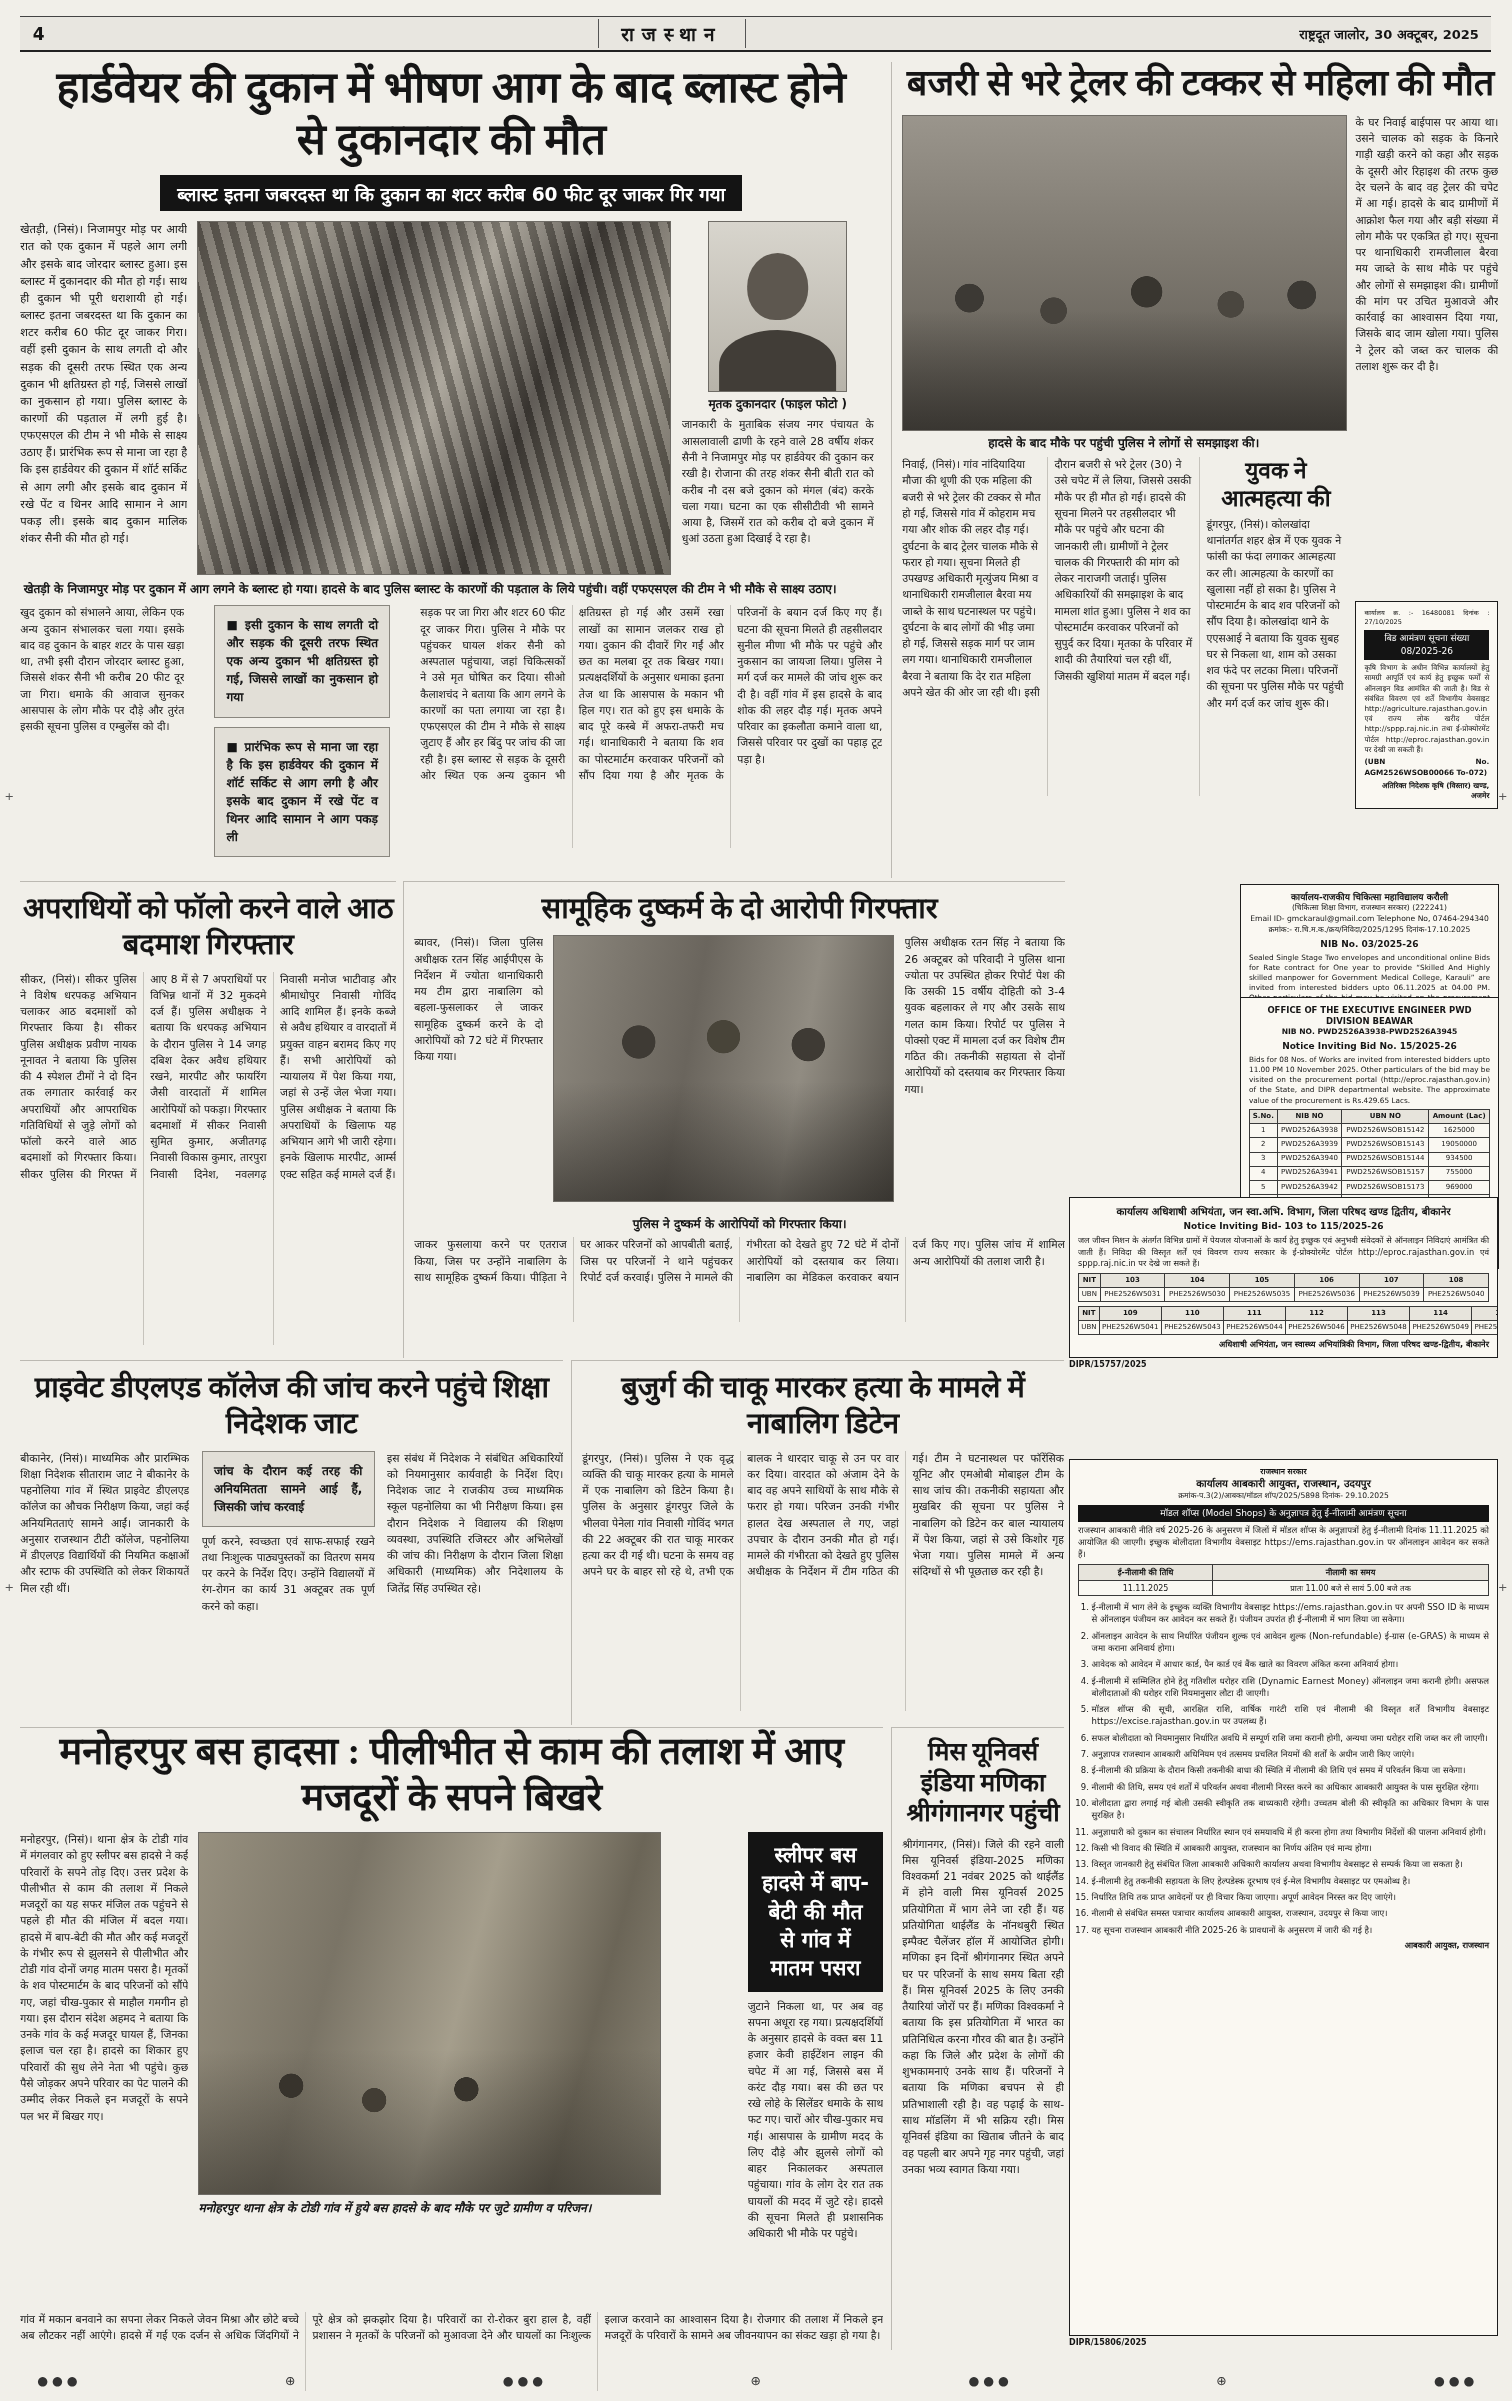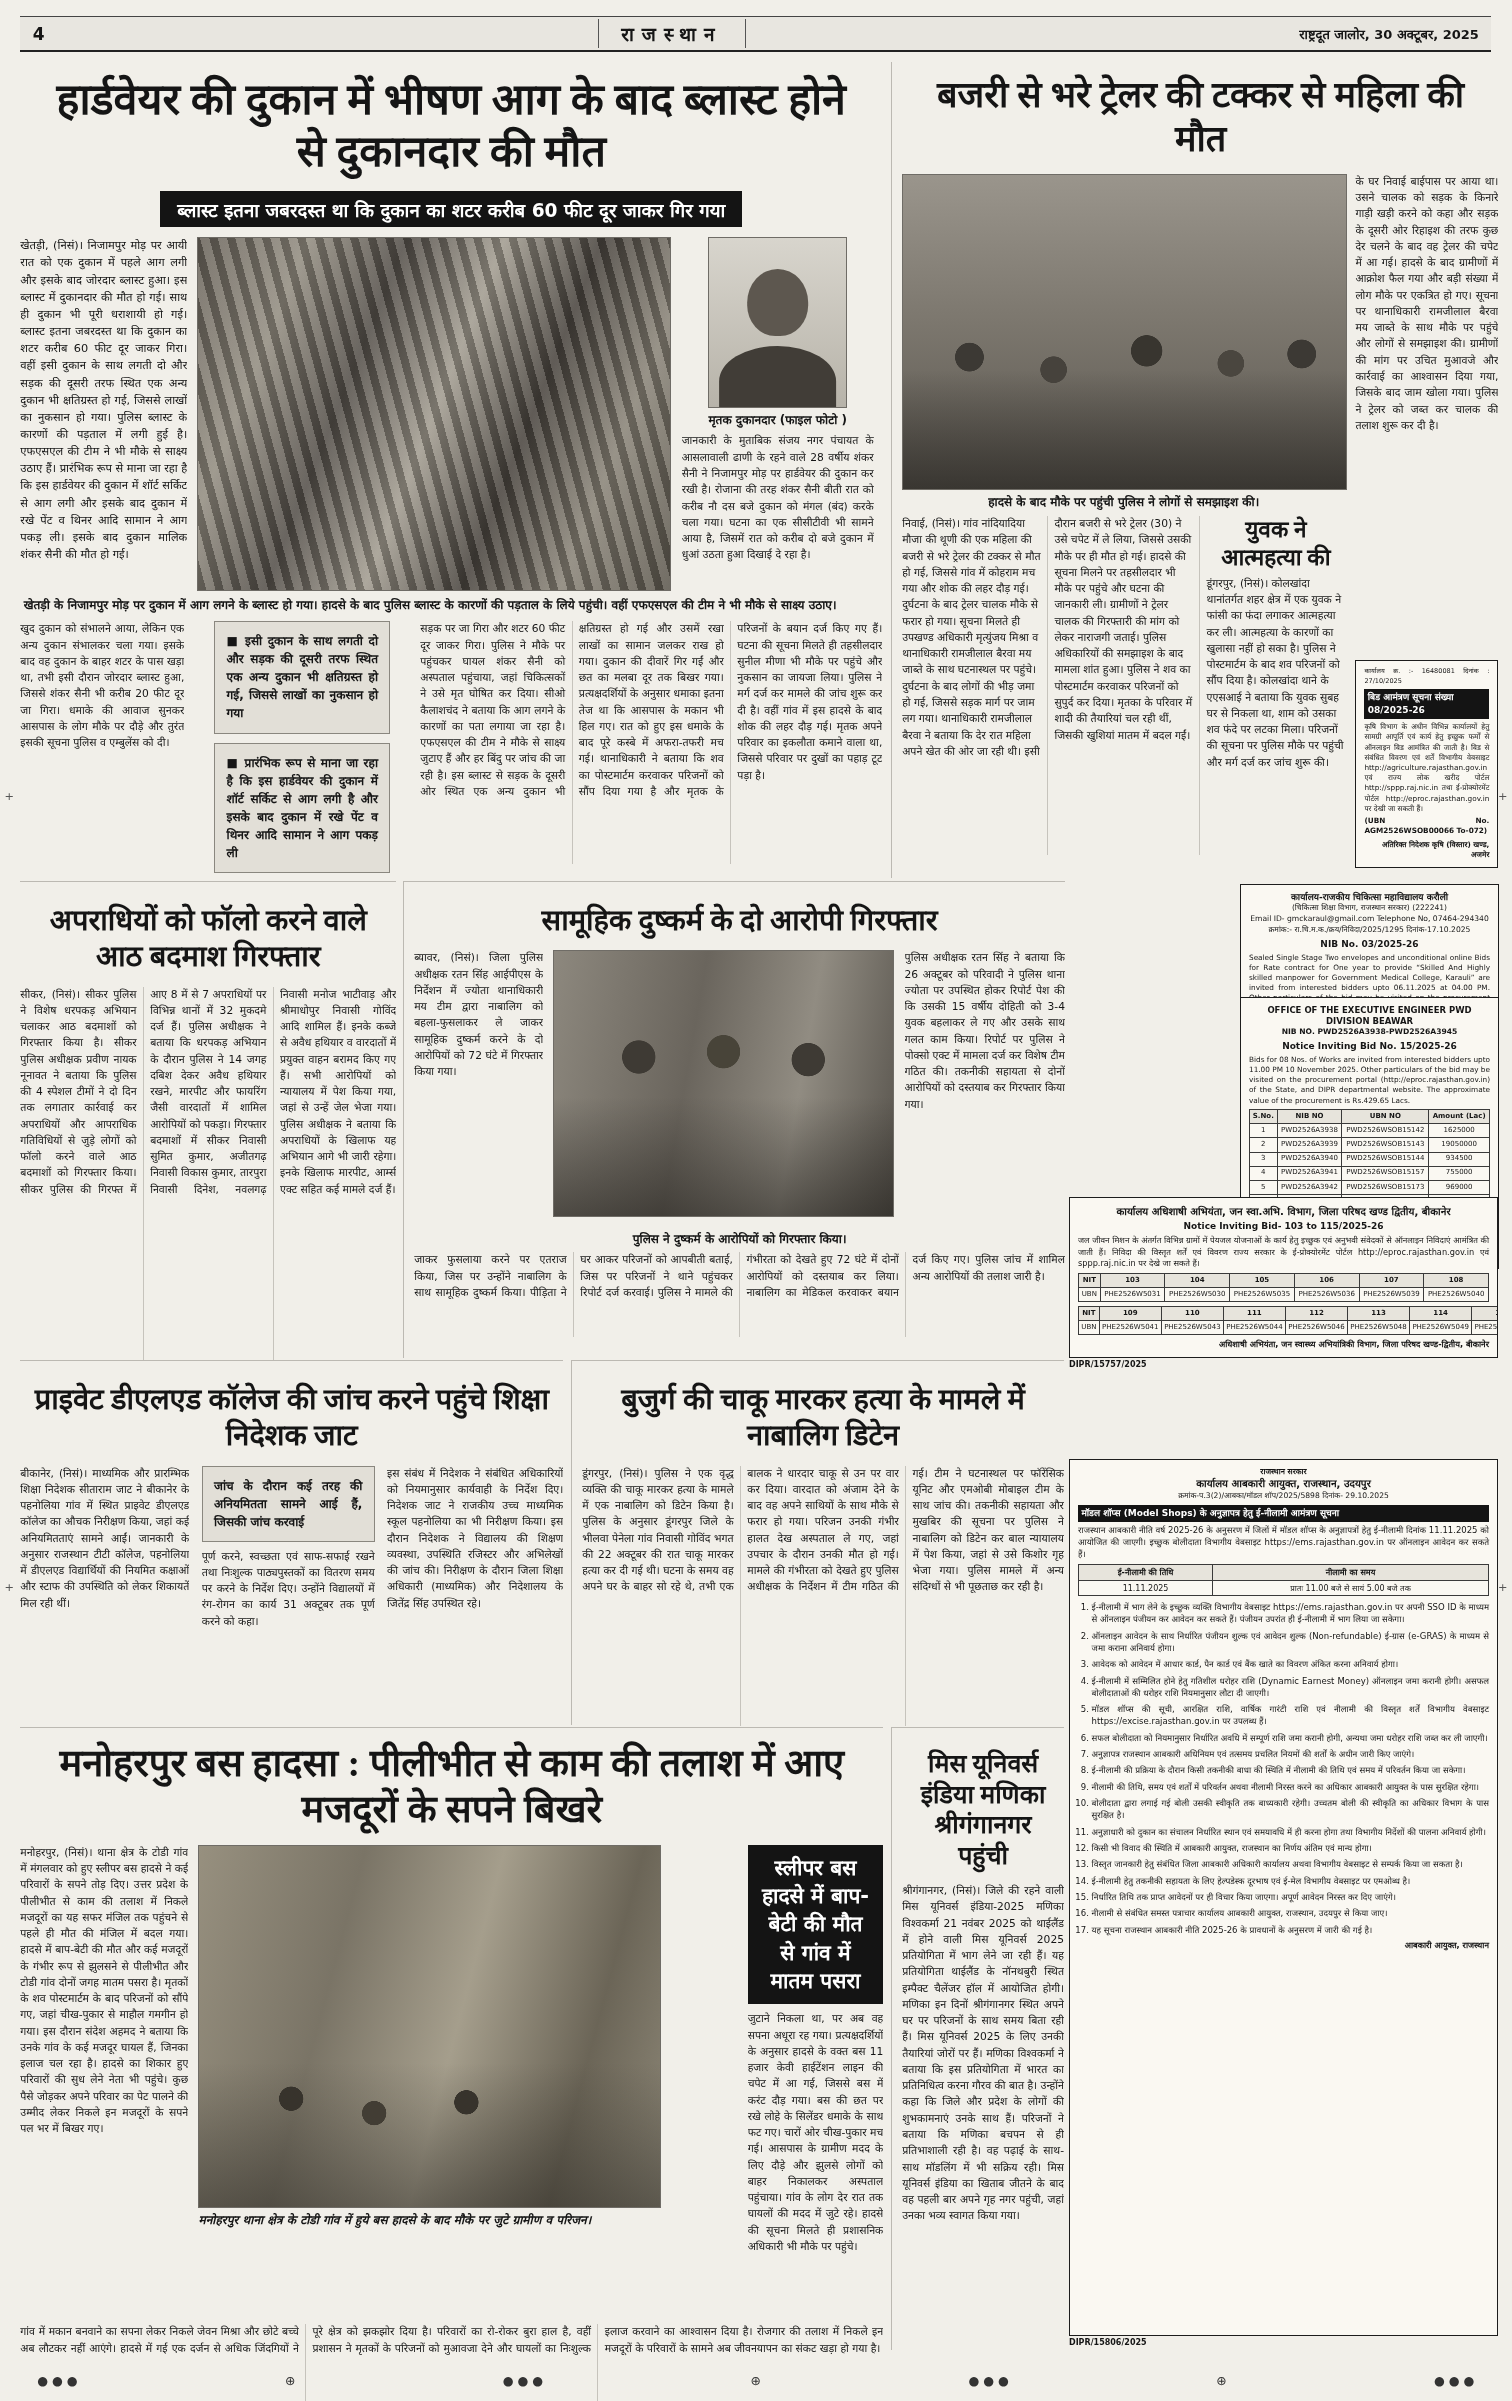--- a/index.html
+++ b/index.html
@@ -8,21 +8,21 @@
   .abs{position:absolute;box-sizing:border-box;}
   
   .header{display:flex;align-items:center;justify-content:space-between;
           background:#e8e6e0;border-top:0.6px solid #444;border-bottom:2.3px double #222;
           padding:0 12.4px;}
   .page-num{font-size:17px;font-weight:700;}
   .section-title{font-size:19px;letter-spacing:8px;font-weight:700;
           border-left:0.6px solid #555;border-right:0.6px solid #555;padding:1.1px 22.6px;text-align:center;}
   .masthead{font-size:13px;font-weight:700;}
   
-  .hl{font-family:"Liberation Serif",serif;font-weight:700;text-align:center;line-height:1.22;margin:12px;}
+  .hl{font-family:"Liberation Serif",serif;font-weight:700;text-align:center;line-height:1.22;margin:0;}
   .hl-xl{font-size:43px;}
   .hl-lg{font-size:36px;}
   .hl-md{font-size:29px;line-height:1.25;}
   .hl-bus{font-size:38px;}
   .hl-sm{font-size:25px;}
   .hl-sub{font-size:22.6px;}
   .bar{background:#141414;color:#fff;font-weight:700;text-align:center;}
   .bar-sub{font-size:18.6px;padding:5.6px 17px;width:fit-content;margin:8px auto 0;}
   .side-bar{font-size:21px;line-height:1.35;padding:9px 10.2px;}
   
@@ -64,21 +64,21 @@
       linear-gradient(transparent 60%,rgba(32,30,26,.45));}
   
   .hi-box{background:#e2dfd7;border:0.6px solid #8a877f;padding:10.2px 11.3px;font-size:12px;font-weight:600;
           line-height:1.5;text-align:justify;}
   
   .adbox{border:1.1px solid #1d1d1d;background:#faf8f2;padding:6.8px 8px;font-size:8.2px;line-height:1.4;
          text-align:justify;overflow:hidden;}
   .ad-title{font-weight:700;text-align:center;font-size:10.2px;line-height:1.3;}
   .ad-sub{text-align:center;font-size:7.6px;}
   .ad-nib{font-weight:700;text-align:center;font-size:9px;margin:2.3px 0;}
-  .ad-bar{background:#141414;color:#fff;font-weight:700;text-align:left;font-size:9px;padding:2.3px 3.4px;margin:3.4px 0;}
+  .ad-bar{background:#141414;color:#fff;font-weight:400;text-align:center;font-size:9px;padding:2.3px 3.4px;margin:3.4px 0;}
   .ad-sig{text-align:right;font-weight:700;margin-top:3.4px;}
   .dipr{font-size:8px;font-weight:700;margin-top:2.3px;}
   table.nt{width:100%;border-collapse:collapse;font-size:7px;margin:3.4px 0;}
   table.nt td{border:0.6px solid #3a3a3a;padding:1.7px 2.3px;text-align:center;}
   table.nt tr:first-child td{font-weight:700;background:#e7e4dc;}
   ol.points{margin:4.5px 0 0 0;padding-left:13.6px;font-size:8.5px;line-height:1.45;text-align:justify;}
   ol.points li{margin-bottom:4px;}
   .rule-left{border-left:0.6px solid #bcb9b2;}
   .rule-top{border-top:0.6px solid #bcb9b2;}
   .reg{position:absolute;font-size:11.3px;color:#555;}

